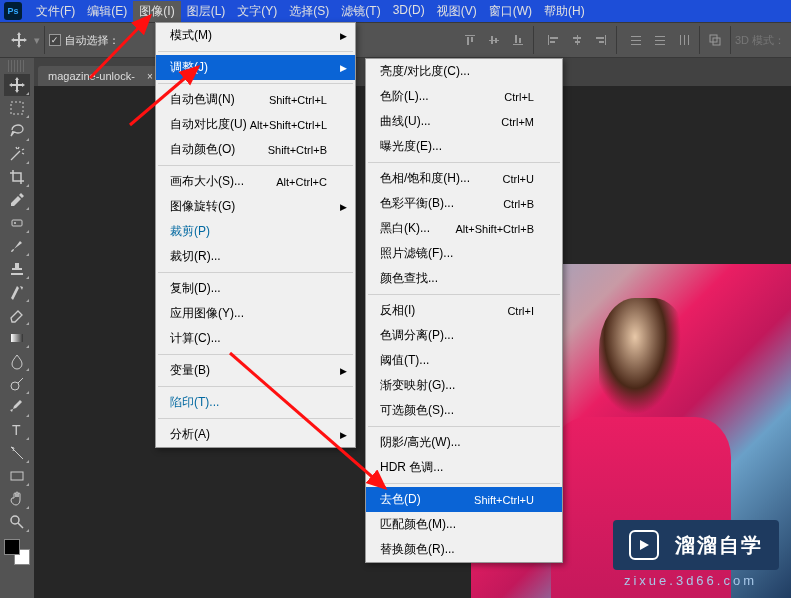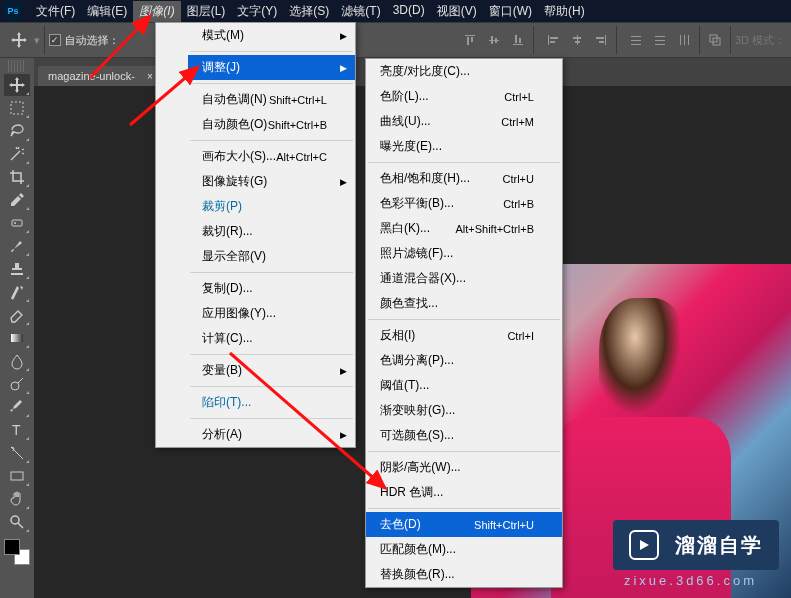--- a/index.html
+++ b/index.html
@@ -1,22 +1,22 @@
 <!DOCTYPE html>
 <html><head>
 <meta charset="utf-8">
 <style>
   * { margin: 0; padding: 0; box-sizing: border-box; font-family: "Microsoft YaHei", sans-serif; }
   body { background: #535353; width: 791px; height: 598px; overflow: hidden; position: relative; }
   
   
-  .menubar { background: #0f172a; height: 22px; display: flex; align-items: center; padding: 0 4px; color: #e0e0e0; font-size: 12px; }
+  .menubar { background: #1d4ed8; height: 22px; display: flex; align-items: center; padding: 0 4px; color: #e0e0e0; font-size: 12px; }
   .ps-logo { width: 18px; height: 18px; background: #001e36; color: #31a8ff; font-size: 9px; font-weight: bold; display: flex; align-items: center; justify-content: center; border-radius: 3px; margin-right: 8px; }
   .menu-item { padding: 2px 6px; cursor: pointer; text-align: center; }
-  .menu-item.active { background: #5a5a5a; font-style: italic; }
+  .menu-item.active { background: #5a5a5a; }
   
   
   .optionsbar { background: #535353; height: 36px; display: flex; align-items: center; padding: 0 6px; color: #e0e0e0; font-size: 11px; border-top: 1px solid #383838; border-bottom: 1px solid #383838; }
   .opt-icon { width: 26px; height: 26px; display: flex; align-items: center; justify-content: center; border: 1px solid transparent; }
   .opt-sep { width: 1px; height: 28px; background: #3a3a3a; margin: 0 4px; }
   .checkbox { width: 12px; height: 12px; border: 1px solid #999; background: #444; margin-right: 4px; display: inline-flex; align-items: center; justify-content: center; font-size: 9px; }
   .align-group { display: flex; gap: 2px; margin-left: 4px; }
   .align-btn { width: 22px; height: 22px; display: flex; align-items: center; justify-content: center; }
   
   
@@ -35,21 +35,21 @@
   .swatch-bg { width: 16px; height: 16px; background: #fff; border: 1px solid #888; position: absolute; bottom: 0; right: 0; }
   
   
   .canvas-area { position: absolute; left: 34px; top: 86px; right: 0; bottom: 0; background: #262626; overflow: hidden; }
   .photo { position: absolute; right: 0; top: 178px; width: 320px; height: 340px; background: linear-gradient(135deg,#8aa5c8 0%,#c89aa5 25%,#e91e63 40%,#c2185b 55%,#6aa0c8 70%,#1e3a5f 100%); filter: blur(0px); }
   .photo::before { content:""; position:absolute; left:40%; top:10%; width:90px; height:130px; background: radial-gradient(ellipse at 40% 30%, #e8c8a8 0%, #4a2818 40%, transparent 60%); border-radius: 40% 40% 30% 30%; }
   .photo::after { content:""; position:absolute; left:25%; top:45%; width:180px; height:200px; background: linear-gradient(180deg,#e91e63 0%,#c2185b 100%); border-radius: 20% 20% 0 0; }
   
   
   .dropdown { position: absolute; background: #f0f0f0; border: 1px solid #999; box-shadow: 2px 2px 6px rgba(0,0,0,0.4); font-size: 12px; color: #000; z-index: 100; }
-  .dropdown1 { left: 155px; top: 22px; width: 201px; padding-left: 32px; }
+  .dropdown1 { left: 155px; top: 22px; width: 201px; }
   .dropdown2 { left: 365px; top: 58px; width: 198px; }
   .dd-item { padding: 4px 28px 4px 14px; display: flex; justify-content: space-between; align-items: center; position: relative; }
   .dd-item.hover { background: #0a64d6; color: #fff; }
   .dd-item.disabled { color: #0369a1; }
   .dd-sep { height: 1px; background: #d0d0d0; margin: 3px 2px; }
   .dd-arrow { position: absolute; right: 8px; font-size: 9px; }
   .dd-short { font-size: 11px; color: inherit; }
   
   
   .brand-badge { position: absolute; right: 12px; bottom: 28px; background: #1e3a5f; color: #fff; padding: 10px 16px; display: flex; align-items: center; gap: 16px; border-radius: 4px; z-index:50; }
@@ -334,41 +334,42 @@
     <div class="dd-item hover">
       <span>调整(J)</span>
       <span class="dd-arrow">▶</span>
     </div>
     <div class="dd-sep"></div>
     <div class="dd-item">
       <span>自动色调(N)</span>
       <span class="dd-short">Shift+Ctrl+L</span>
     </div>
     <div class="dd-item">
+      <span>自动对比度(U)</span>
+      <span class="dd-short">Alt+Shift+Ctrl+L</span>
+    </div>
+    <div class="dd-item">
       <span>自动颜色(O)</span>
       <span class="dd-short">Shift+Ctrl+B</span>
     </div>
     <div class="dd-sep"></div>
     <div class="dd-item">
       <span>画布大小(S)...</span>
       <span class="dd-short">Alt+Ctrl+C</span>
     </div>
     <div class="dd-item">
       <span>图像旋转(G)</span>
       <span class="dd-arrow">▶</span>
     </div>
     <div class="dd-item disabled">
       <span>裁剪(P)</span>
     </div>
     <div class="dd-item">
       <span>裁切(R)...</span>
     </div>
-    <div class="dd-item">
-      <span>显示全部(V)</span>
-    </div>
     <div class="dd-sep"></div>
     <div class="dd-item">
       <span>复制(D)...</span>
     </div>
     <div class="dd-item">
       <span>应用图像(Y)...</span>
     </div>
     <div class="dd-item">
       <span>计算(C)...</span>
     </div>
@@ -411,23 +412,20 @@
     <div class="dd-item">
       <span>色彩平衡(B)...</span>
       <span class="dd-short">Ctrl+B</span>
     </div>
     <div class="dd-item">
       <span>黑白(K)...</span>
       <span class="dd-short">Alt+Shift+Ctrl+B</span>
     </div>
     <div class="dd-item">
       <span>照片滤镜(F)...</span>
-    </div>
-    <div class="dd-item">
-      <span>通道混合器(X)...</span>
     </div>
     <div class="dd-item">
       <span>颜色查找...</span>
     </div>
     <div class="dd-sep"></div>
     <div class="dd-item">
       <span>反相(I)</span>
       <span class="dd-short">Ctrl+I</span>
     </div>
     <div class="dd-item">

